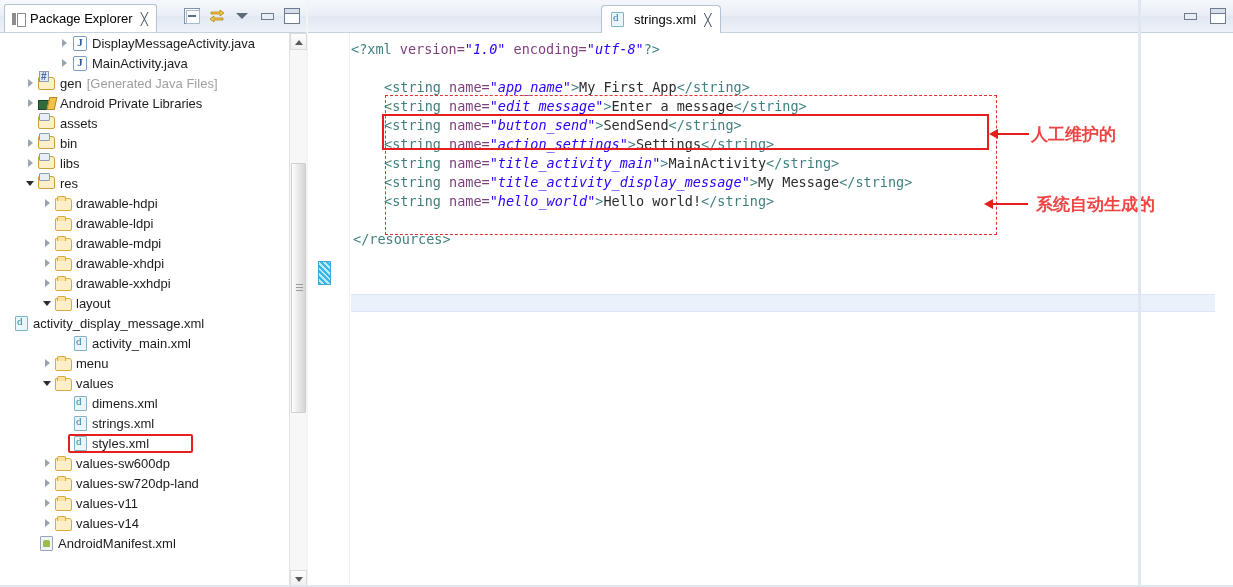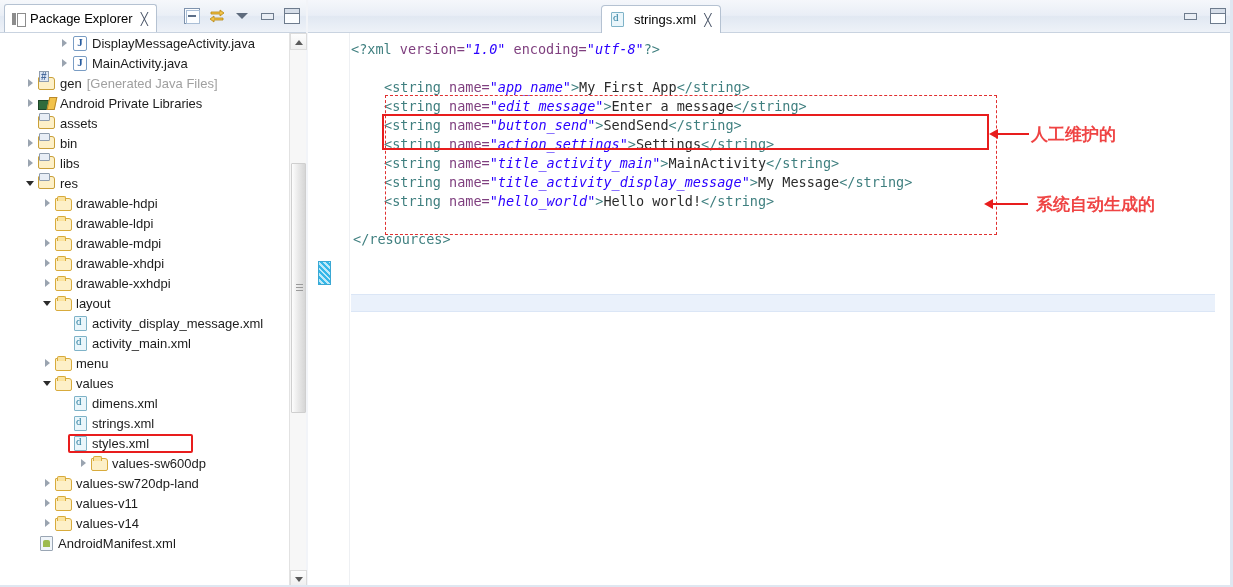--- a/index.html
+++ b/index.html
@@ -5,21 +5,21 @@
   * { box-sizing: border-box; }
   html, body {
     margin: 0; padding: 0;
     width: 1233px; height: 587px;
     overflow: hidden;
     background: #ffffff;
     font-family: "Liberation Sans", sans-serif;
     font-size: 13px;
     color: #000;
   }
-  #root { position: relative; width: 1233px; height: 587px; background:#f2f4f8; }
+  #root { position: relative; width: 1141px; height: 587px; background:#f2f4f8; }
 
   
   #explorer {
     position: absolute; left: 0; top: 0; width: 306px; height: 587px;
     background: #ffffff;
   }
   #explorer-titlebar {
     position: absolute; left: 0; top: 0; width: 306px; height: 33px;
     background: linear-gradient(to bottom, #f6f8fb 0%, #eaeff6 48%, #e2e9f3 52%, #eef2f8 100%);
     border-bottom: 1px solid #c9d3e0;
@@ -401,21 +401,21 @@
         <div class="trow" style="padding-left: 42px;">
           <span class="arrow closed"></span>
           <span class="ic ic-folder"></span>
           <span class="tlabel">drawable-xxhdpi</span>
         </div>
         <div class="trow" style="padding-left: 42px;">
           <span class="arrow open"></span>
           <span class="ic ic-folder"></span>
           <span class="tlabel">layout</span>
         </div>
-        <div class="trow" style="padding-left: 59px;">
+        <div class="trow" style="">
           <span class="arrow none"></span>
           <span class="ic ic-xml"></span>
           <span class="tlabel">activity_display_message.xml</span>
         </div>
         <div class="trow" style="padding-left: 59px;">
           <span class="arrow none"></span>
           <span class="ic ic-xml"></span>
           <span class="tlabel">activity_main.xml</span>
         </div>
         <div class="trow" style="padding-left: 42px;">
@@ -436,21 +436,21 @@
         <div class="trow" style="padding-left: 59px;">
           <span class="arrow none"></span>
           <span class="ic ic-xml"></span>
           <span class="tlabel">strings.xml</span>
         </div>
         <div class="trow" style="padding-left: 59px;">
           <span class="arrow none"></span>
           <span class="ic ic-xml"></span>
           <span class="tlabel">styles.xml</span>
         </div>
-        <div class="trow" style="padding-left: 42px; margin-left: 36px;">
+        <div class="trow" style="padding-left: 42px;">
           <span class="arrow closed"></span>
           <span class="ic ic-folder"></span>
           <span class="tlabel">values-sw600dp</span>
         </div>
         <div class="trow" style="padding-left: 42px;">
           <span class="arrow closed"></span>
           <span class="ic ic-folder"></span>
           <span class="tlabel">values-sw720dp-land</span>
         </div>
         <div class="trow" style="padding-left: 42px;">

